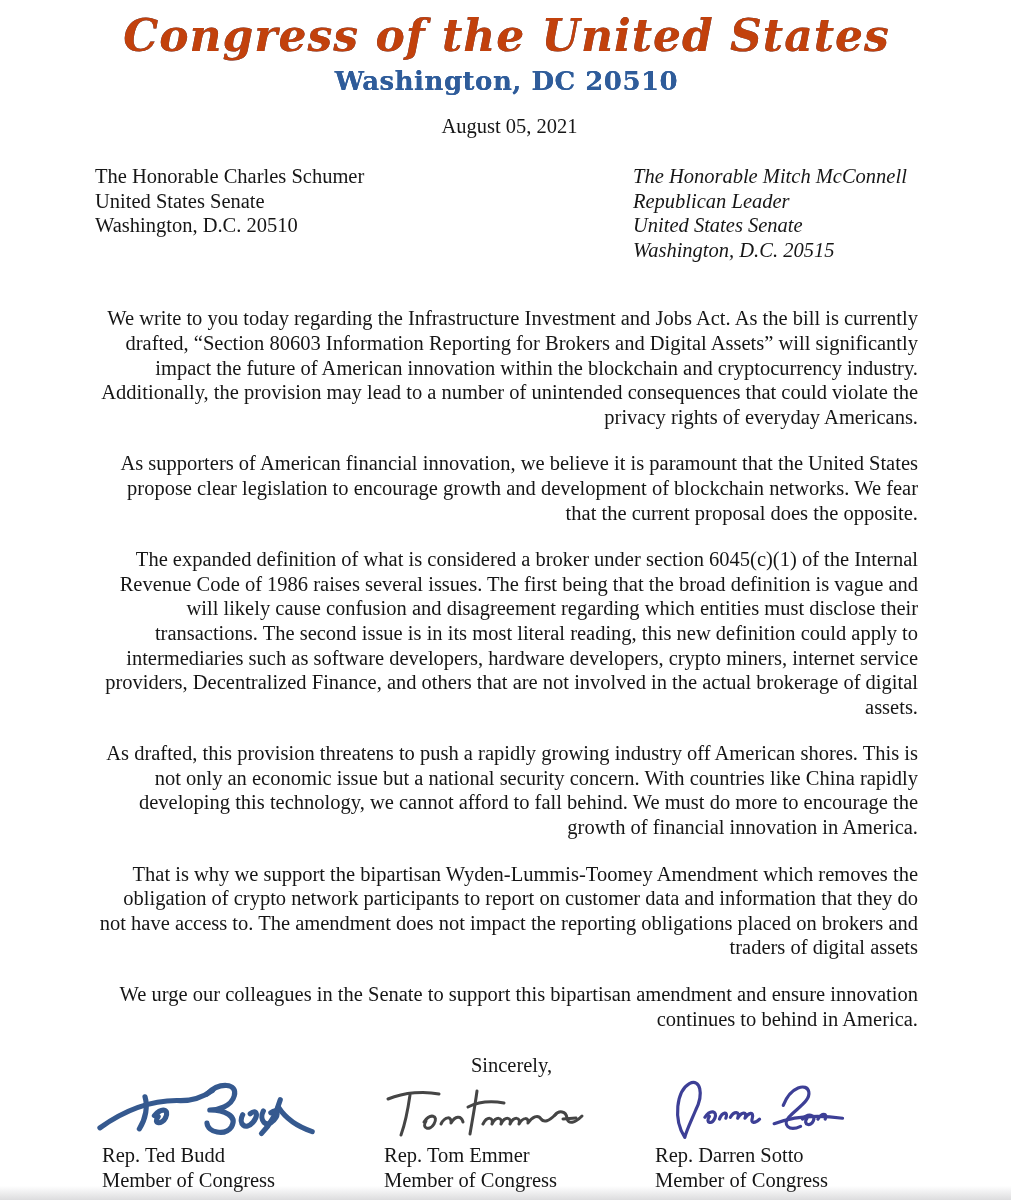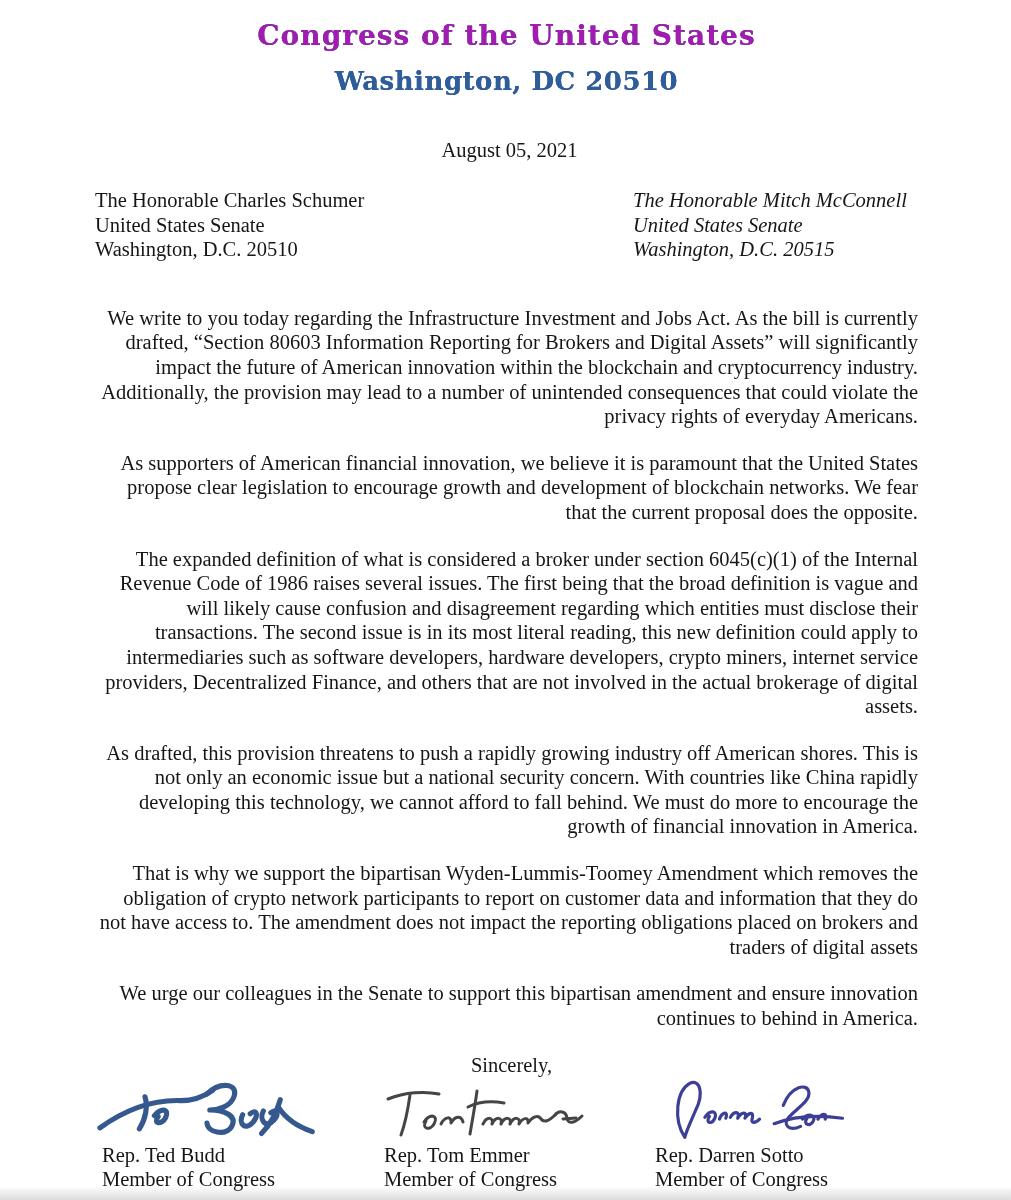--- a/index.html
+++ b/index.html
@@ -22,43 +22,44 @@
     box-sizing: border-box;
     padding: 12px 93px 0 95px;
   }
   
   .letterhead {
     text-align: center;
   }
   .congress-title {
     font-family: "DejaVu Serif", serif;
     font-weight: 700;
-    font-size: 28px;
+    font-size: 44px;
     line-height: 48px;
     letter-spacing: 1px;
-    color: #a21caf;
+    color: #c2410c;
     text-shadow: 0 0 0.6px #2b5795;
+    font-style: italic;
   }
   .letterhead-subtitle {
     font-family: "DejaVu Serif", serif;
     font-weight: 700;
     font-size: 26px;
     line-height: 30px;
     letter-spacing: 0.5px;
     color: #2f5c9a;
     margin-top: 6px;
     text-shadow: 0 0 0.4px #2f5c9a;
     text-align: center;
   }
   
   .date-line {
     text-align: center;
     font-size: 20.5px;
     line-height: 24px;
-    margin-top: 42px;
+    margin-top: 18px;
     padding-left: 6px;
   }
   
   .recipients-row {
     display: flex;
     justify-content: space-between;
     margin-top: 26px;
   }
   .recipient-block {
     font-size: 20.5px;
@@ -135,20 +136,21 @@
   <div class="date-line">August 05, 2021</div>
 
   <div class="recipients-row">
     <div class="recipient-block left">
       <div>The Honorable Charles Schumer</div>
       <div>United States Senate</div>
       <div>Washington, D.C. 20510</div>
     </div>
     <div class="recipient-block right">
       <div>The Honorable Mitch McConnell</div>
+      <div>Republican Leader</div>
       <div>United States Senate</div>
       <div>Washington, D.C. 20515</div>
     </div>
   </div>
 
   <div class="letter-body">
     <p>We write to you today regarding the Infrastructure Investment and Jobs Act. As the bill is currently drafted, “Section 80603 Information Reporting for Brokers and Digital Assets” will significantly impact the future of American innovation within the blockchain and cryptocurrency industry. Additionally, the provision may lead to a number of unintended consequences that could violate the privacy rights of everyday Americans.</p>
     <p>As supporters of American financial innovation, we believe it is paramount that the United States propose clear legislation to encourage growth and development of blockchain networks. We fear that the current proposal does the opposite.</p>
     <p>The expanded definition of what is considered a broker under section 6045(c)(1) of the Internal Revenue Code of 1986 raises several issues. The first being that the broad definition is vague and will likely cause confusion and disagreement regarding which entities must disclose their transactions. The second issue is in its most literal reading, this new definition could apply to intermediaries such as software developers, hardware developers, crypto miners, internet service providers, Decentralized Finance, and others that are not involved in the actual brokerage of digital assets.</p>
     <p>As drafted, this provision threatens to push a rapidly growing industry off American shores. This is not only an economic issue but a national security concern. With countries like China rapidly developing this technology, we cannot afford to fall behind. We must do more to encourage the growth of financial innovation in America.</p>

